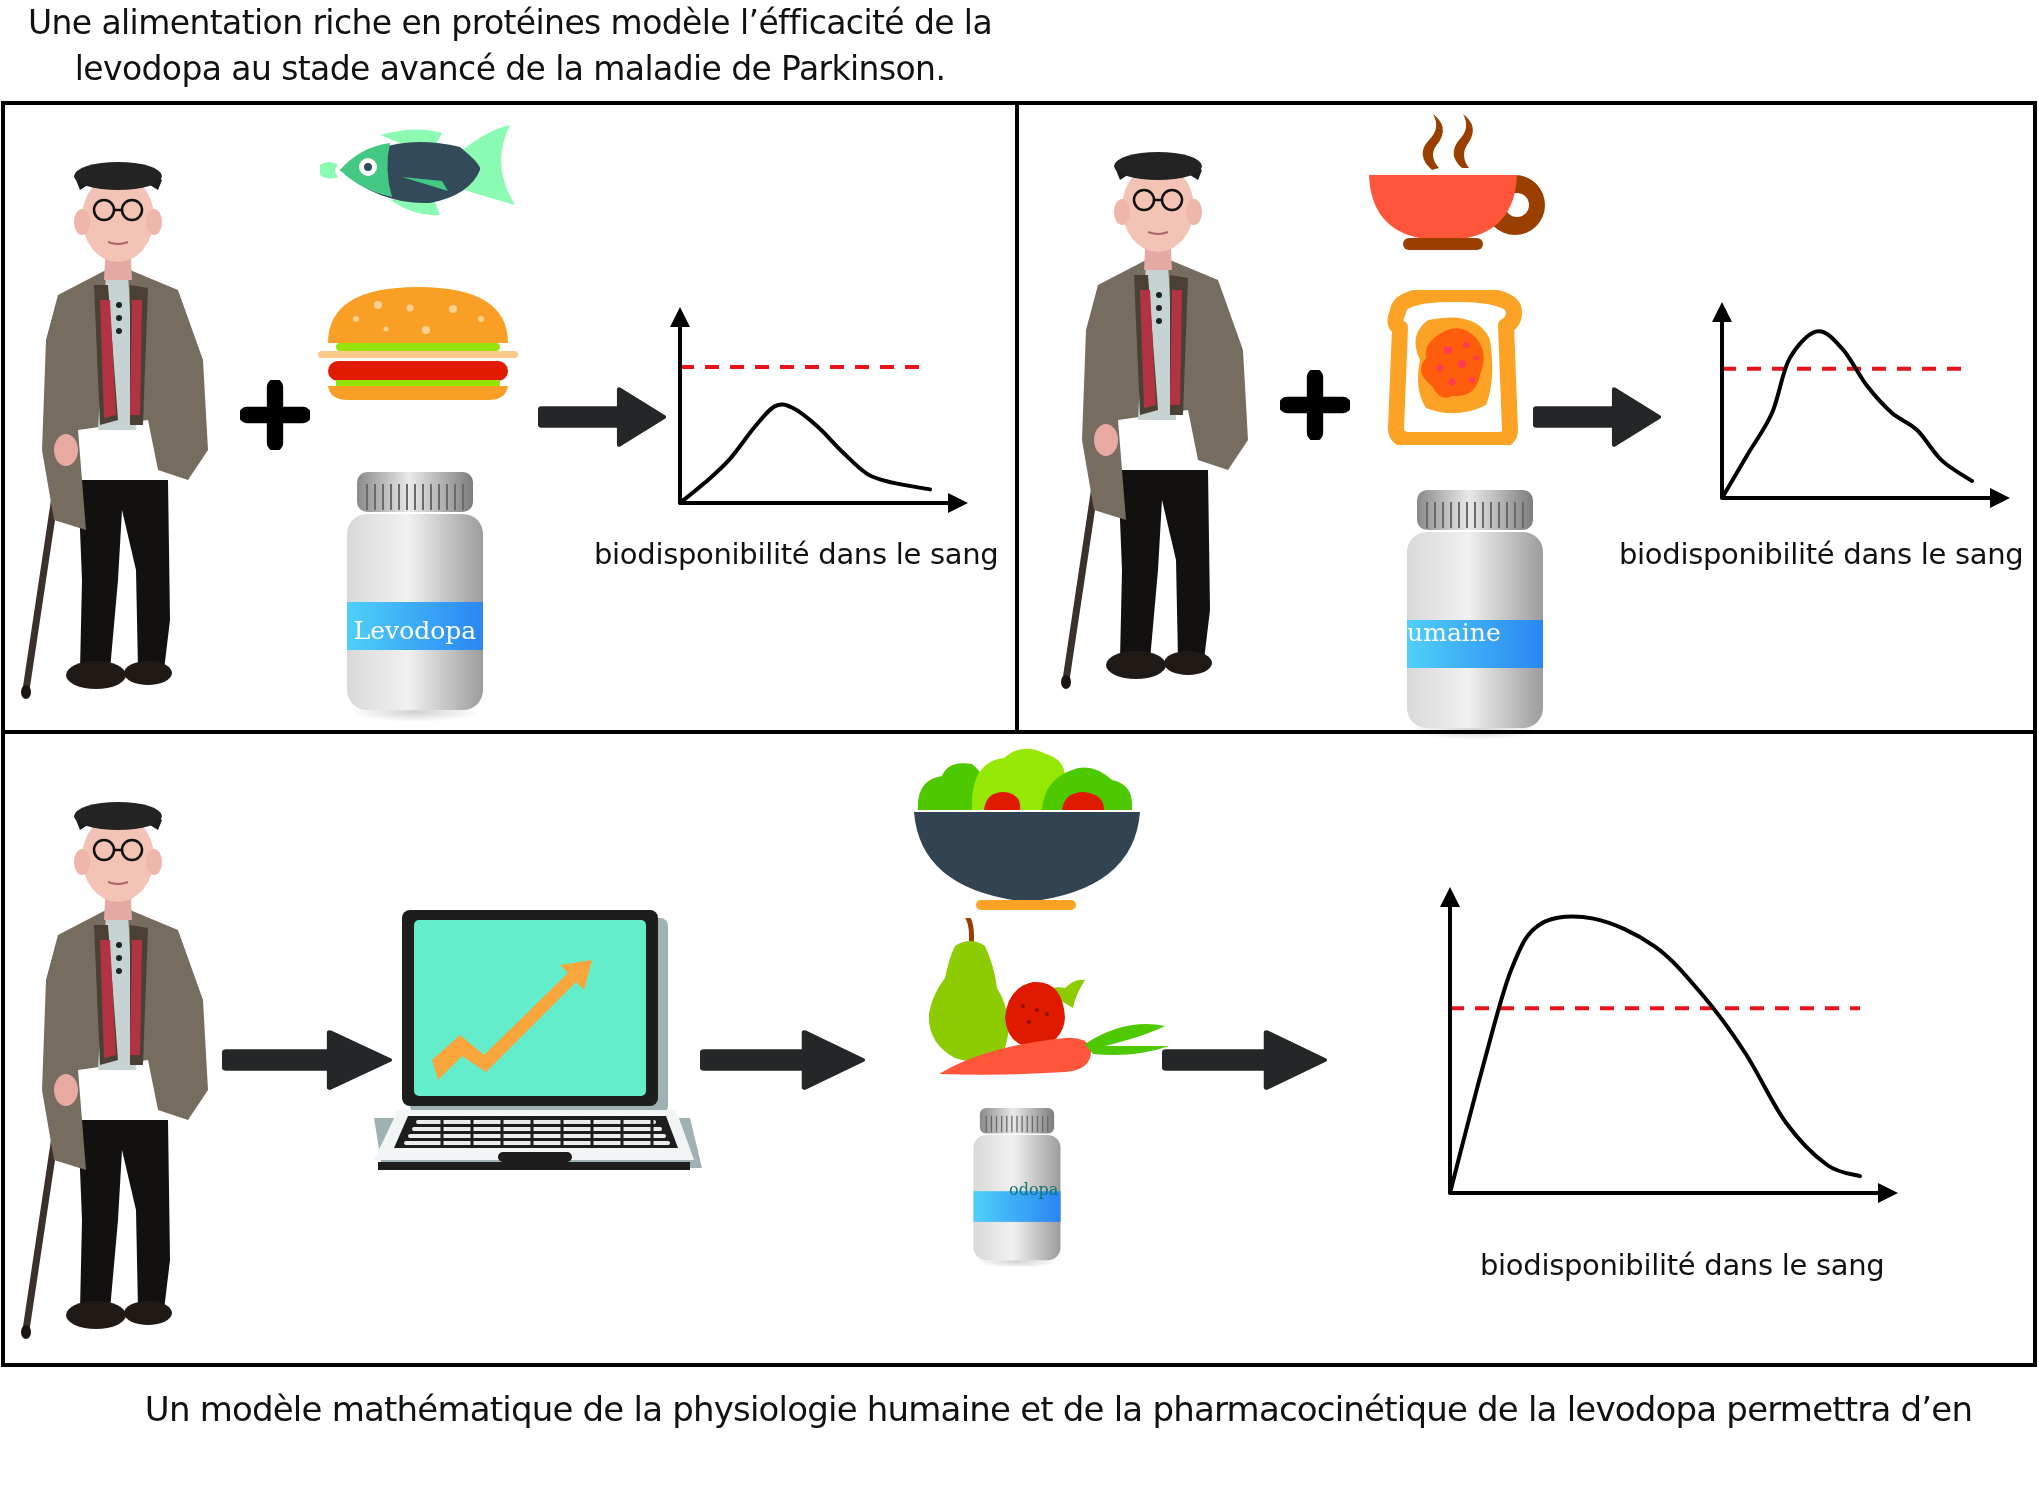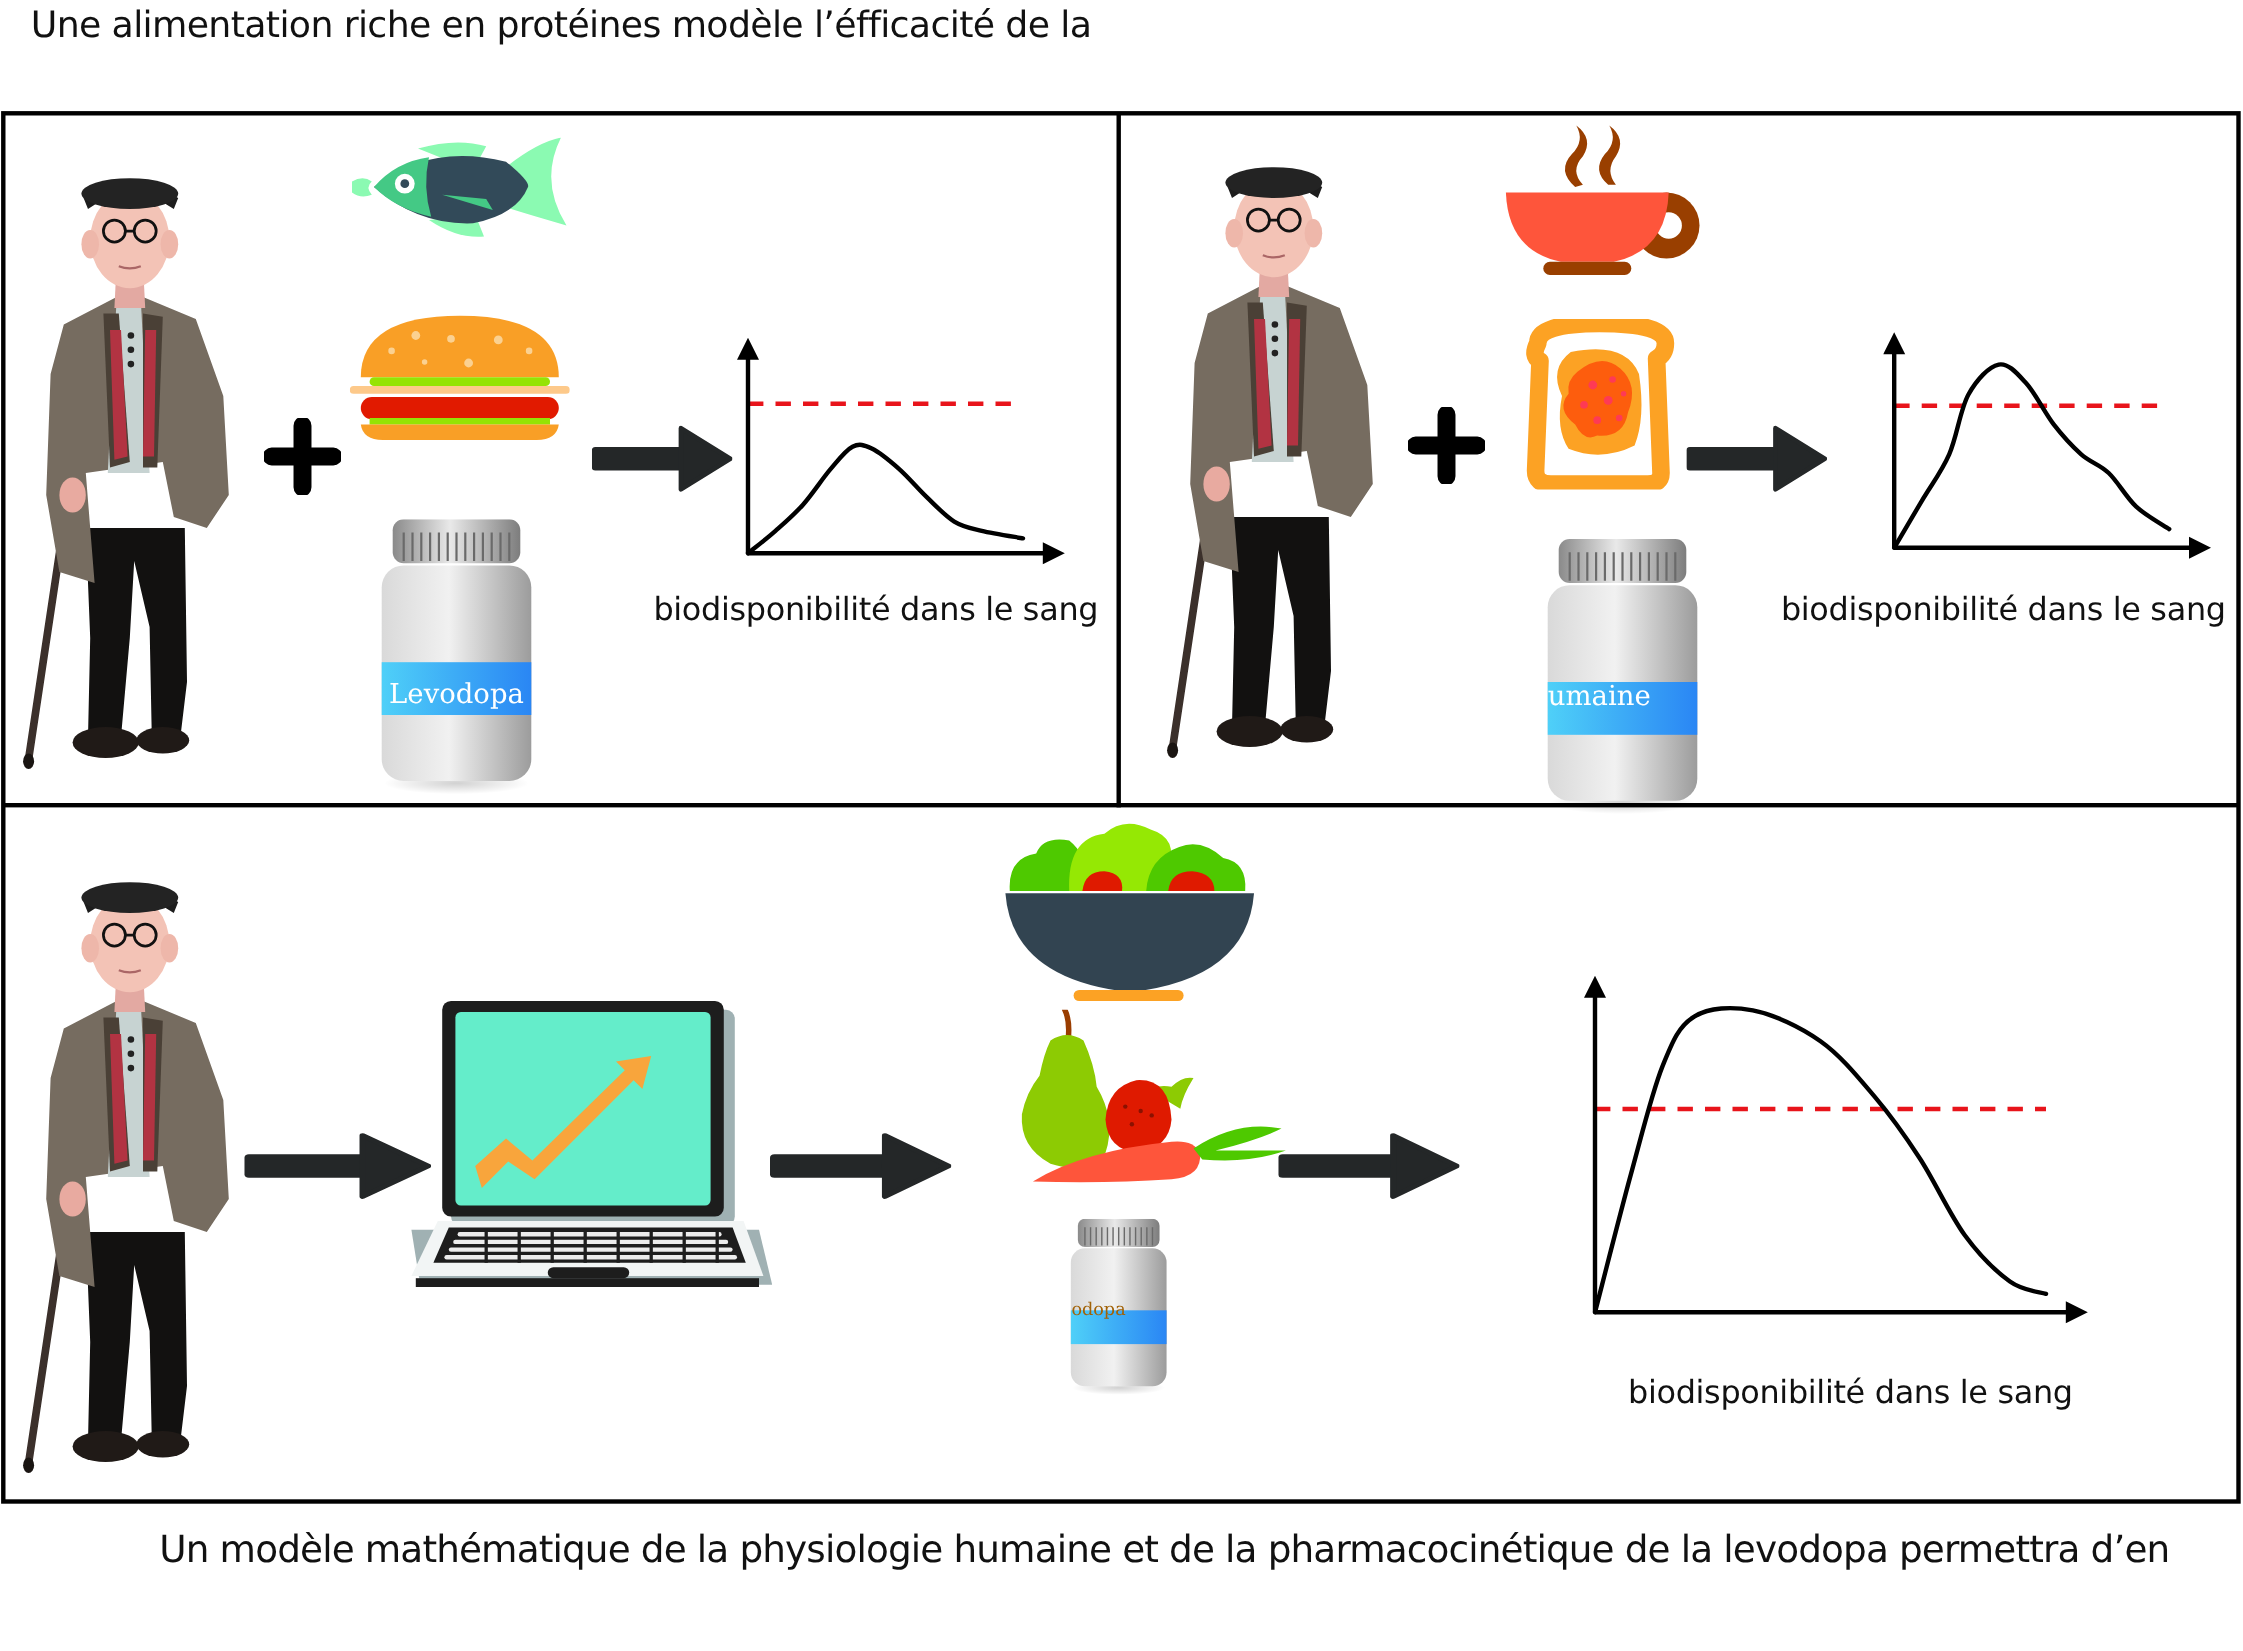--- a/index.html
+++ b/index.html
@@ -18,20 +18,21 @@
   .panel { position:absolute; }
   .abs { position:absolute; }
   .graph-label { position:absolute; font-size:29px; white-space:nowrap; letter-spacing:-0.3px; }
   .bottle-label { font-family:"DejaVu Serif","Liberation Serif",serif; }
 </style>
 </head>
 <body>
 
 <div id="h-left" class="heading">
   <div>Une alimentation riche en protéines modèle l’éfficacité de la</div>
+  <div>levodopa au stade avancé de la maladie de Parkinson.</div>
 </div>
 <div id="h-right" class="heading">
 </div>
 
 <div id="frame-outer" class="frame"></div>
 <div id="div-v" class="divider"></div>
 <div id="div-h" class="divider"></div>
 
 <svg width="0" height="0" style="position:absolute">
   <defs>
@@ -272,21 +273,21 @@
         <circle cx="104" cy="104" r="2"></circle>
         <circle cx="122" cy="96" r="2"></circle>
       </g>
     <path d="M14 156 Q60 128 140 120 Q160 118 166 130 Q168 152 140 154 Q80 158 14 156 Z" fill="#fe553b"></path>
     <path d="M160 126 Q200 100 240 108 Q220 118 180 128 Q220 128 244 128 Q210 140 168 136 Z" fill="#4ec900"></path>
   </svg>
 
   <svg class="abs" style="left:972px;top:1108px" width="90" height="160">
       <use href="#bottle"></use>
     </svg>
-  <div class="abs bottle-label" style="left:974px;top:1180px;width:68px;text-align:left;color:#a16207;font-size:16px;">odopa</div>
+  <div class="abs bottle-label" style="left:1009px;top:1180px;width:68px;text-align:left;color:#0f766e;font-size:16px;">odopa</div>
 
   <svg class="abs" style="left:1162px;top:1028px" width="165" height="64" viewBox="0 0 120 60" preserveAspectRatio="none">
       <use href="#arrow"></use>
     </svg>
 
   <svg id="chart-2" class="abs" style="left:1440px;top:885px" width="460" height="320">
       <line x1="10" x2="420" y1="123.19999999999999" y2="123.19999999999999" stroke="#e8141b" stroke-width="4" stroke-dasharray="14 11"></line>
       <line x1="10" y1="308" x2="10" y2="12" stroke="#000" stroke-width="4"></line>
       <path d="M0 22 L10 2 L20 22 Z" fill="#000"></path>
       <line x1="10" y1="308" x2="448" y2="308" stroke="#000" stroke-width="4"></line>

